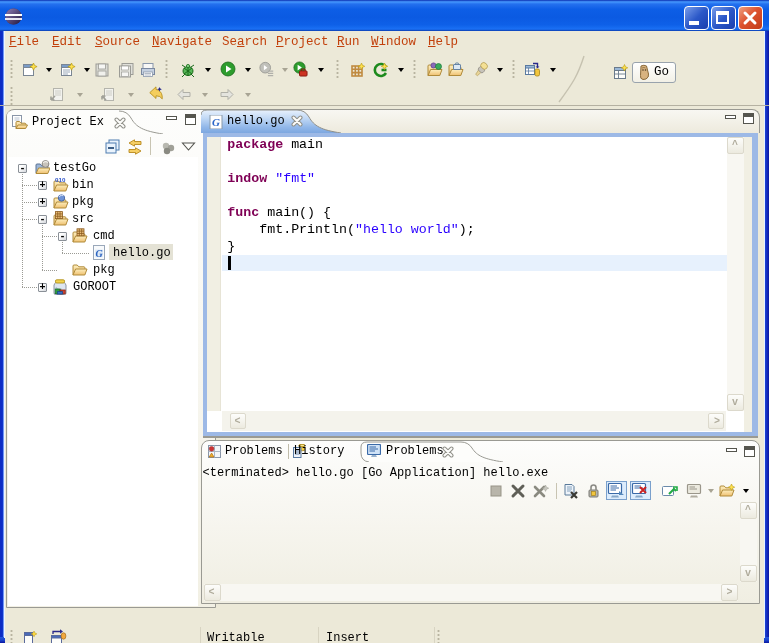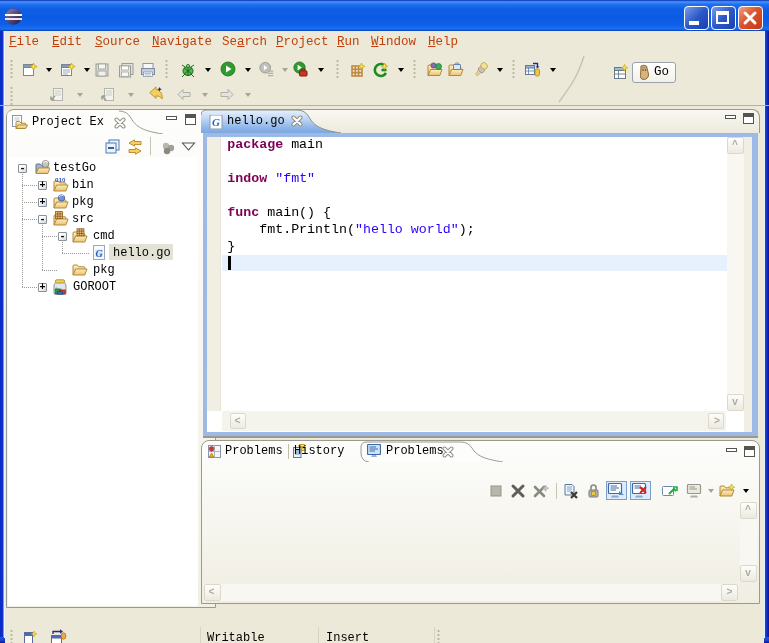--- a/index.html
+++ b/index.html
@@ -547,20 +547,21 @@
     <div class="abs tabtext" style="left:184px;top:3px">Problems</div>
     <svg class="abs" style="left:240px;top:5px" width="12" height="12" viewBox="0 0 12 12">
       <path d="M2.5 2.5 L9.5 9.5 M9.5 2.5 L2.5 9.5" stroke="#8f8f88" stroke-width="4" stroke-linecap="round"></path>
       <path d="M2.5 2.5 L9.5 9.5 M9.5 2.5 L2.5 9.5" stroke="#fcfcfa" stroke-width="2" stroke-linecap="round"></path>
     </svg>
 
     <div class="abs" style="left:524px;top:7px;width:11px;height:4px;border:1.5px solid #55554e;background:#fff"></div>
     <div class="abs" style="left:542px;top:5px;width:11px;height:11px;border:1.5px solid #55554e;background:#fff">
       <div style="height:2.5px;background:#55554e"></div>
       </div>
+    <div id="co-status">&lt;terminated&gt; hello.go [Go Application] hello.exe</div>
 
     <svg class="abs" style="left:286px;top:42px" width="16" height="16" viewBox="0 0 16 16">
       <rect x="3" y="3" width="10" height="10" fill="#b8b5aa" stroke="#979487"></rect>
       </svg>
     <svg class="abs" style="left:308px;top:42px" width="16" height="16" viewBox="0 0 16 16">
       <path d="M3 3 L13 13 M13 3 L3 13" stroke="#5f5f57" stroke-width="3" stroke-linecap="round"></path>
       </svg>
     <svg class="abs" style="left:330px;top:42px" width="17" height="16" viewBox="0 0 17 16">
       <path d="M3 4 L12 13 M12 4 L3 13" stroke="#8a8a80" stroke-width="2.6" stroke-linecap="round"></path>
       <path d="M13.5 2 l1 2.2 2.2 1 -2.2 1 -1 2.2 -1-2.2 -2.2-1 2.2-1 Z" fill="#c8c8c0" stroke="#9a9a90" stroke-width="0.5"></path>

